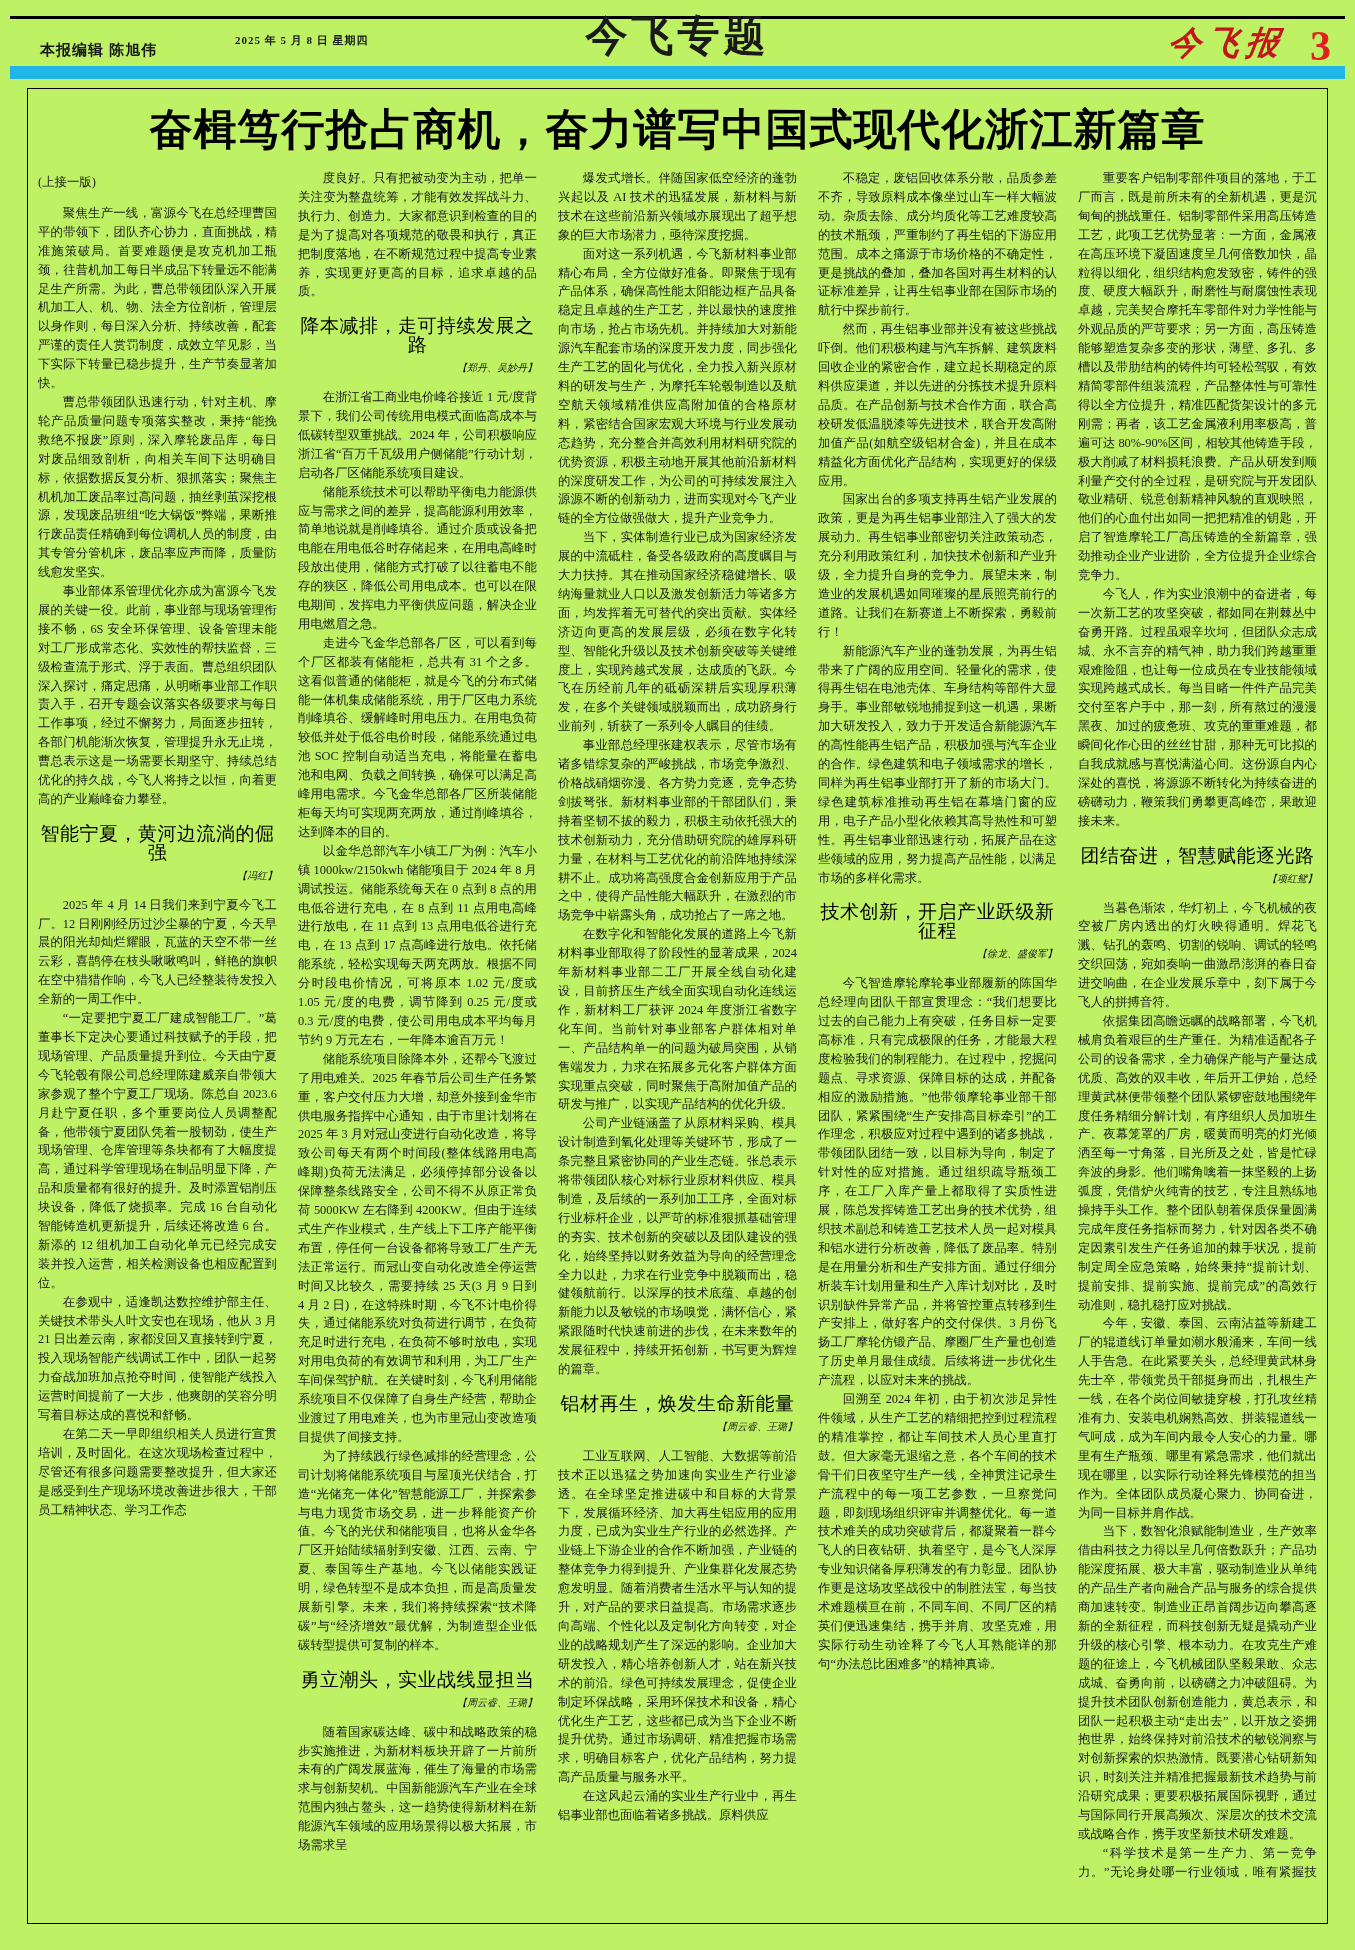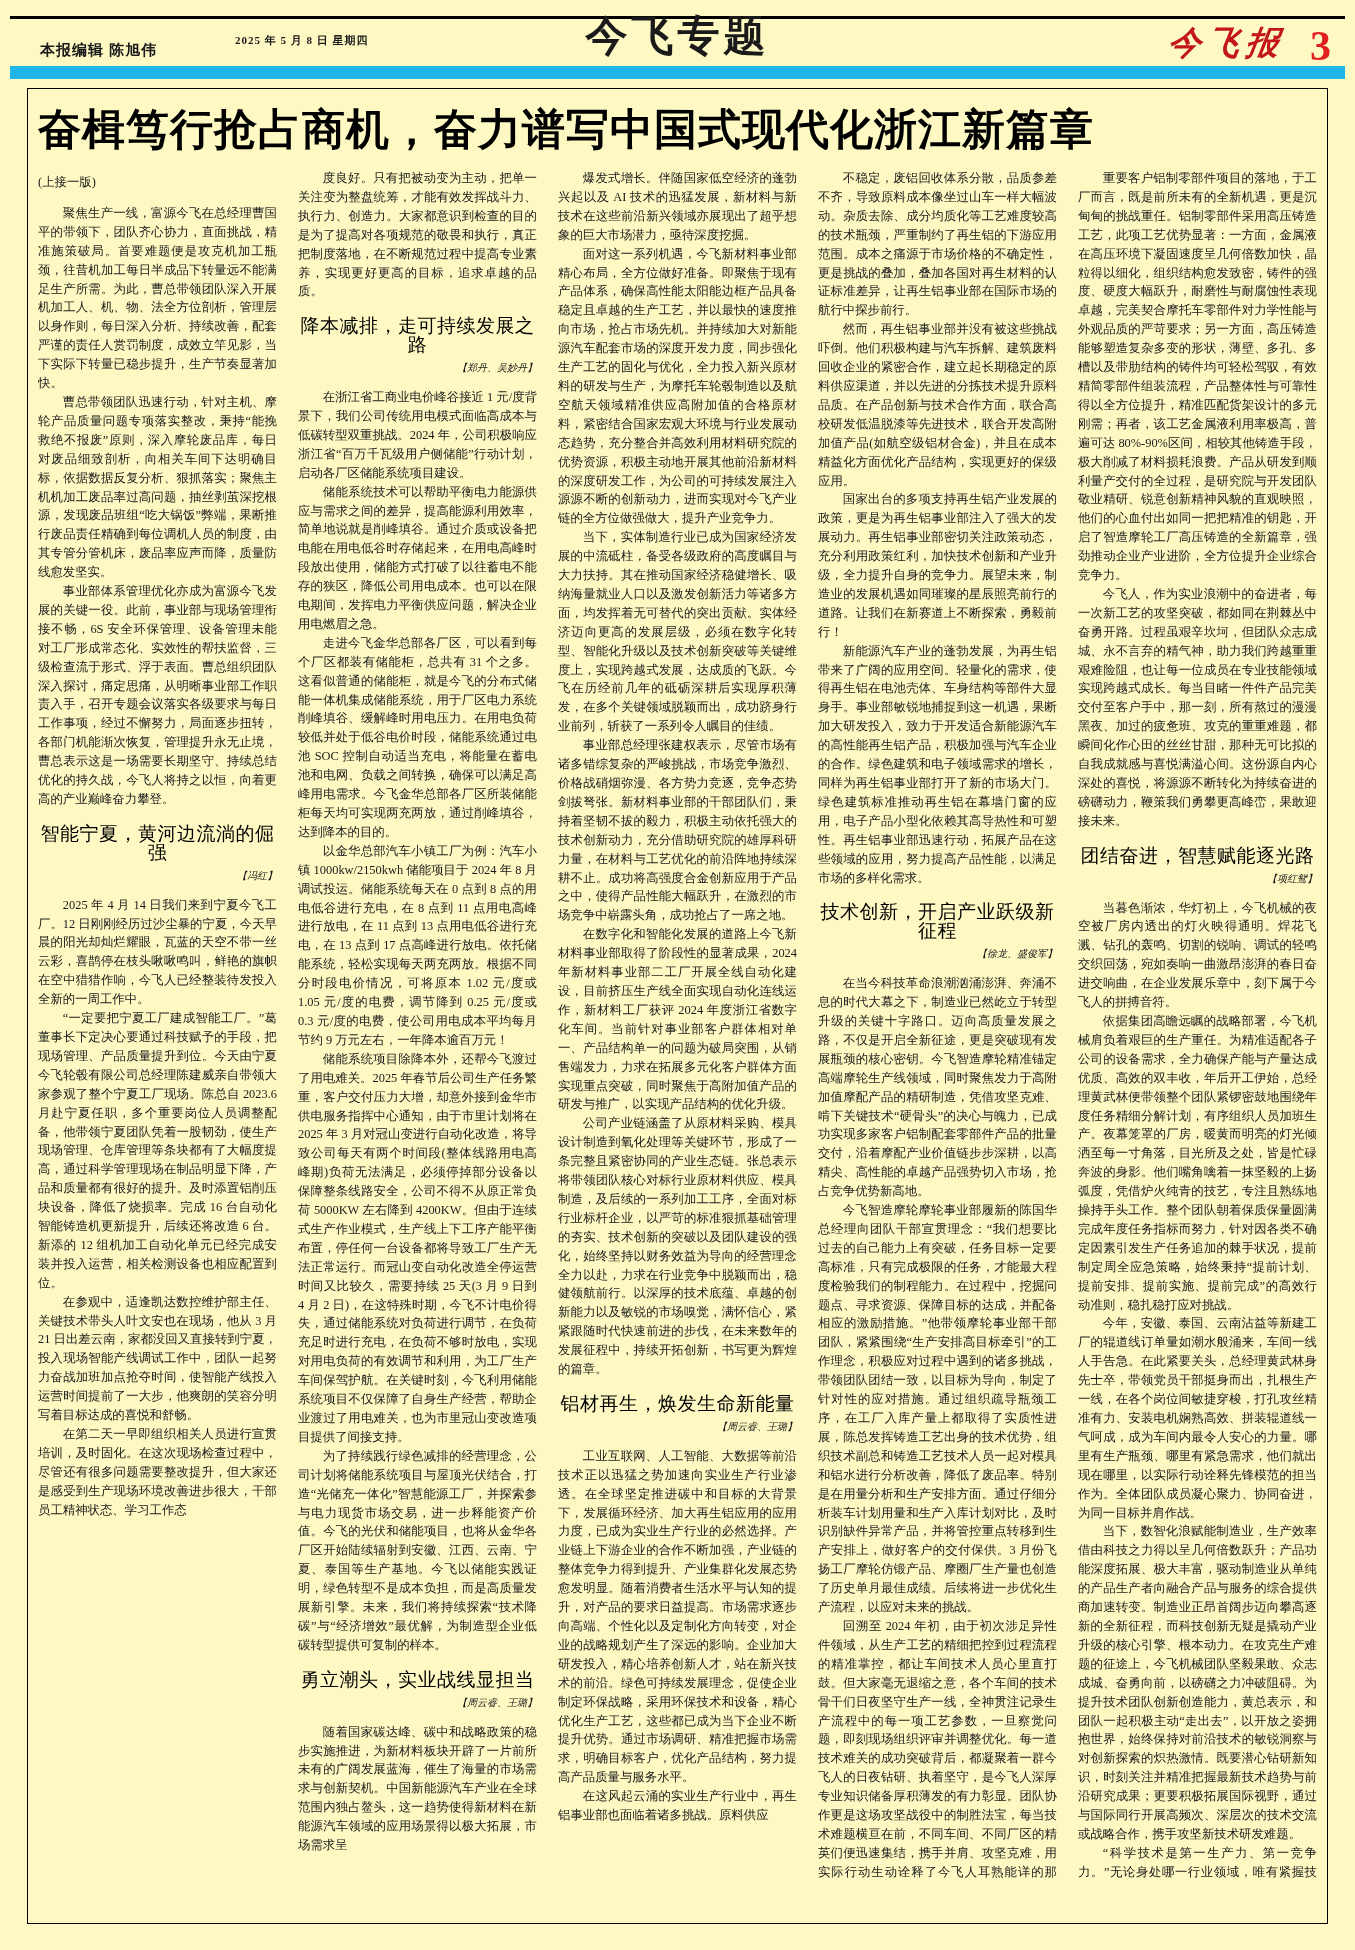--- a/index.html
+++ b/index.html
@@ -1,34 +1,34 @@
 <!DOCTYPE html>
 <html><head>
 <meta charset="utf-8">
 <style>
   html,body{margin:0;padding:0;background:#e8e8e8;}
-  .sheet{position:relative;width:1355px;height:1950px;background:#fef9c3;margin:0 auto;
+  .sheet{position:relative;width:1355px;height:1950px;background:#bef264;margin:0 auto;
          font-family:"Liberation Serif", serif;color:#1a1a1a;overflow:hidden;}
   .topline{position:absolute;left:10px;right:10px;top:16px;height:3px;background:#000;}
   .header-row{position:absolute;left:10px;right:10px;top:22px;height:44px;}
   .edition{position:absolute;left:30px;bottom:6px;font-family:"Liberation Sans",sans-serif;
            font-weight:bold;font-size:15px;letter-spacing:1px;}
   .pdate{position:absolute;left:225px;bottom:18px;font-family:Liberation Serif, serif;
          font-weight:bold;font-size:11px;letter-spacing:1px;}
   .section-title{position:absolute;left:0;right:0;bottom:2px;text-align:center;
          font-family:"Liberation Sans",sans-serif;font-weight:900;font-size:42px;letter-spacing:4px;}
   .masthead{position:absolute;right:60px;bottom:0px;color:#c3151c;
          font-family:"DejaVu Serif",serif;font-style:italic;font-weight:bold;font-size:33px;letter-spacing:6px;
          transform:skewX(-8deg);}
   .pagenum{position:absolute;right:14px;bottom:-4px;color:#e0201f;
          font-family:"Liberation Serif",serif;font-weight:bold;font-size:42px;}
   .cyanbar{position:absolute;left:10px;right:10px;top:66px;height:13px;background:#21b6e9;}
   .content-box{position:absolute;left:27px;right:27px;top:88px;bottom:26px;border:1.5px solid #000;
          box-sizing:border-box;padding:6px 10px 12px 10px;}
-  .headline{margin:6px 0 10px 0;font-size:43px;font-weight:900;
+  .headline{margin:6px 0 10px 0;text-align:center;font-size:43px;font-weight:900;
          letter-spacing:1px;font-family:"Liberation Serif",serif;color:#000;}
   .columns{display:flex;gap:21px;height:1712px;overflow:hidden;}
   .col{flex:1 1 0;overflow:hidden;font-size:12.4px;line-height:18.9px;text-align:justify;color:#191919;}
   .para{margin:0;text-indent:2em;}
   .note{margin:4px 0 12px 0;text-indent:0;}
   .subhead{margin:16px 0 4px 0;text-align:center;text-indent:0;
          font-family:"Liberation Sans",sans-serif;font-weight:400;font-size:19px;letter-spacing:0.5px;color:#000;}
   .byline{margin:0 0 10px 0;text-align:right;text-indent:0;font-size:10px;font-style:italic;}
 </style>
 </head>
@@ -86,21 +86,20 @@
           <p class="para">工业互联网、人工智能、大数据等前沿技术正以迅猛之势加速向实业生产行业渗透。在全球坚定推进碳中和目标的大背景下，发展循环经济、加大再生铝应用的应用力度，已成为实业生产行业的必然选择。产业链上下游企业的合作不断加强，产业链的整体竞争力得到提升、产业集群化发展态势愈发明显。随着消费者生活水平与认知的提升，对产品的要求日益提高。市场需求逐步向高端、个性化以及定制化方向转变，对企业的战略规划产生了深远的影响。企业加大研发投入，精心培养创新人才，站在新兴技术的前沿。绿色可持续发展理念，促使企业制定环保战略，采用环保技术和设备，精心优化生产工艺，这些都已成为当下企业不断提升优势。通过市场调研、精准把握市场需求，明确目标客户，优化产品结构，努力提高产品质量与服务水平。</p>
           <p class="para">在这风起云涌的实业生产行业中，再生铝事业部也面临着诸多挑战。原料供应</p>
         </div>
         <div class="col">
           <p class="para">不稳定，废铝回收体系分散，品质参差不齐，导致原料成本像坐过山车一样大幅波动。杂质去除、成分均质化等工艺难度较高的技术瓶颈，严重制约了再生铝的下游应用范围。成本之痛源于市场价格的不确定性，更是挑战的叠加，叠加各国对再生材料的认证标准差异，让再生铝事业部在国际市场的航行中探步前行。</p>
           <p class="para">然而，再生铝事业部并没有被这些挑战吓倒。他们积极构建与汽车拆解、建筑废料回收企业的紧密合作，建立起长期稳定的原料供应渠道，并以先进的分拣技术提升原料品质。在产品创新与技术合作方面，联合高校研发低温脱漆等先进技术，联合开发高附加值产品(如航空级铝材合金)，并且在成本精益化方面优化产品结构，实现更好的保级应用。</p>
           <p class="para">国家出台的多项支持再生铝产业发展的政策，更是为再生铝事业部注入了强大的发展动力。再生铝事业部密切关注政策动态，充分利用政策红利，加快技术创新和产业升级，全力提升自身的竞争力。展望未来，制造业的发展机遇如同璀璨的星辰照亮前行的道路。让我们在新赛道上不断探索，勇毅前行！</p>
           <p class="para">新能源汽车产业的蓬勃发展，为再生铝带来了广阔的应用空间。轻量化的需求，使得再生铝在电池壳体、车身结构等部件大显身手。事业部敏锐地捕捉到这一机遇，果断加大研发投入，致力于开发适合新能源汽车的高性能再生铝产品，积极加强与汽车企业的合作。绿色建筑和电子领域需求的增长，同样为再生铝事业部打开了新的市场大门。绿色建筑标准推动再生铝在幕墙门窗的应用，电子产品小型化依赖其高导热性和可塑性。再生铝事业部迅速行动，拓展产品在这些领域的应用，努力提高产品性能，以满足市场的多样化需求。</p>
           <h3 class="subhead">技术创新，开启产业跃级新征程</h3>
           <div class="byline">【徐龙、盛俊军】</div>
-          <p class="para">在当今科技革命浪潮汹涌澎湃、奔涌不息的时代大幕之下，制造业已然屹立于转型升级的关键十字路口。迈向高质量发展之路，不仅是开启全新征途，更是突破现有发展瓶颈的核心密钥。今飞智造摩轮精准锚定高端摩轮生产线领域，同时聚焦发力于高附加值摩配产品的精研制造，凭借攻坚克难、啃下关键技术“硬骨头”的决心与魄力，已成功实现多家客户铝制配套零部件产品的批量交付，沿着摩配产业价值链步步深耕，以高精尖、高性能的卓越产品强势切入市场，抢占竞争优势新高地。</p>
           <p class="para">今飞智造摩轮摩轮事业部履新的陈国华总经理向团队干部宣贯理念：“我们想要比过去的自己能力上有突破，任务目标一定要高标准，只有完成极限的任务，才能最大程度检验我们的制程能力。在过程中，挖掘问题点、寻求资源、保障目标的达成，并配备相应的激励措施。”他带领摩轮事业部干部团队，紧紧围绕“生产安排高目标牵引”的工作理念，积极应对过程中遇到的诸多挑战，带领团队团结一致，以目标为导向，制定了针对性的应对措施。通过组织疏导瓶颈工序，在工厂入库产量上都取得了实质性进展，陈总发挥铸造工艺出身的技术优势，组织技术副总和铸造工艺技术人员一起对模具和铝水进行分析改善，降低了废品率。特别是在用量分析和生产安排方面。通过仔细分析装车计划用量和生产入库计划对比，及时识别缺件异常产品，并将管控重点转移到生产安排上，做好客户的交付保供。3 月份飞扬工厂摩轮仿锻产品、摩圈厂生产量也创造了历史单月最佳成绩。后续将进一步优化生产流程，以应对未来的挑战。</p>
           <p class="para">回溯至 2024 年初，由于初次涉足异性件领域，从生产工艺的精细把控到过程流程的精准掌控，都让车间技术人员心里直打鼓。但大家毫无退缩之意，各个车间的技术骨干们日夜坚守生产一线，全神贯注记录生产流程中的每一项工艺参数，一旦察觉问题，即刻现场组织评审并调整优化。每一道技术难关的成功突破背后，都凝聚着一群今飞人的日夜钻研、执着坚守，是今飞人深厚专业知识储备厚积薄发的有力彰显。团队协作更是这场攻坚战役中的制胜法宝，每当技术难题横亘在前，不同车间、不同厂区的精英们便迅速集结，携手并肩、攻坚克难，用实际行动生动诠释了今飞人耳熟能详的那句“办法总比困难多”的精神真谛。</p>
         </div>
         <div class="col">
           <p class="para">重要客户铝制零部件项目的落地，于工厂而言，既是前所未有的全新机遇，更是沉甸甸的挑战重任。铝制零部件采用高压铸造工艺，此项工艺优势显著：一方面，金属液在高压环境下凝固速度呈几何倍数加快，晶粒得以细化，组织结构愈发致密，铸件的强度、硬度大幅跃升，耐磨性与耐腐蚀性表现卓越，完美契合摩托车零部件对力学性能与外观品质的严苛要求；另一方面，高压铸造能够塑造复杂多变的形状，薄壁、多孔、多槽以及带肋结构的铸件均可轻松驾驭，有效精简零部件组装流程，产品整体性与可靠性得以全方位提升，精准匹配货架设计的多元刚需；再者，该工艺金属液利用率极高，普遍可达 80%-90%区间，相较其他铸造手段，极大削减了材料损耗浪费。产品从研发到顺利量产交付的全过程，是研究院与开发团队敬业精研、锐意创新精神风貌的直观映照，他们的心血付出如同一把把精准的钥匙，开启了智造摩轮工厂高压铸造的全新篇章，强劲推动企业产业进阶，全方位提升企业综合竞争力。</p>
           <p class="para">今飞人，作为实业浪潮中的奋进者，每一次新工艺的攻坚突破，都如同在荆棘丛中奋勇开路。过程虽艰辛坎坷，但团队众志成城、永不言弃的精气神，助力我们跨越重重艰难险阻，也让每一位成员在专业技能领域实现跨越式成长。每当目睹一件件产品完美交付至客户手中，那一刻，所有熬过的漫漫黑夜、加过的疲惫班、攻克的重重难题，都瞬间化作心田的丝丝甘甜，那种无可比拟的自我成就感与喜悦满溢心间。这份源自内心深处的喜悦，将源源不断转化为持续奋进的磅礴动力，鞭策我们勇攀更高峰峦，果敢迎接未来。</p>
           <h3 class="subhead">团结奋进，智慧赋能逐光路</h3>
           <div class="byline">【项红鸳】</div>
           <p class="para">当暮色渐浓，华灯初上，今飞机械的夜空被厂房内透出的灯火映得通明。焊花飞溅、钻孔的轰鸣、切割的锐响、调试的轻鸣交织回荡，宛如奏响一曲激昂澎湃的春日奋进交响曲，在企业发展乐章中，刻下属于今飞人的拼搏音符。</p>
           <p class="para">依据集团高瞻远瞩的战略部署，今飞机械肩负着艰巨的生产重任。为精准适配各子公司的设备需求，全力确保产能与产量达成优质、高效的双丰收，年后开工伊始，总经理黄武林便带领整个团队紧锣密鼓地围绕年度任务精细分解计划，有序组织人员加班生产。夜幕笼罩的厂房，暖黄而明亮的灯光倾洒至每一寸角落，目光所及之处，皆是忙碌奔波的身影。他们嘴角噙着一抹坚毅的上扬弧度，凭借炉火纯青的技艺，专注且熟练地操持手头工作。整个团队朝着保质保量圆满完成年度任务指标而努力，针对因各类不确定因素引发生产任务追加的棘手状况，提前制定周全应急策略，始终秉持“提前计划、提前安排、提前实施、提前完成”的高效行动准则，稳扎稳打应对挑战。</p>

